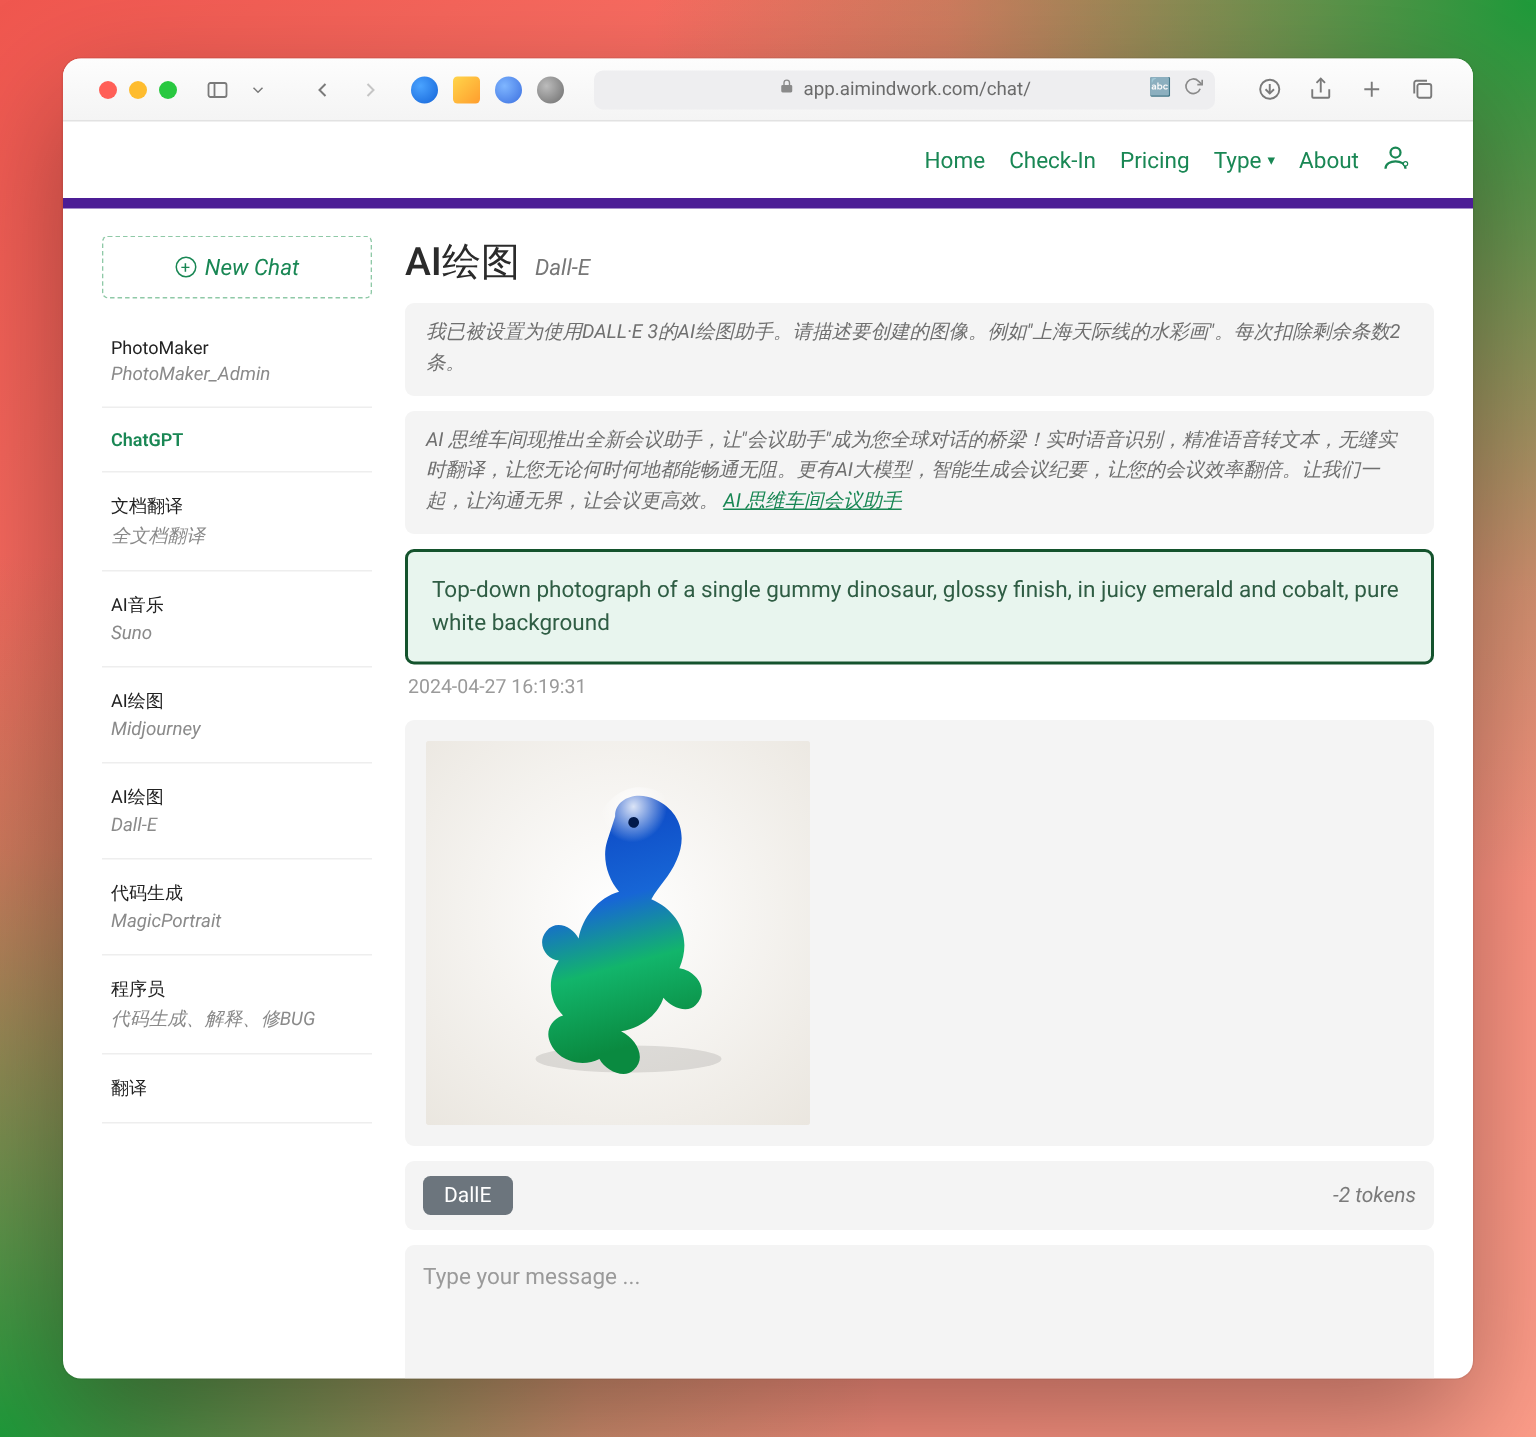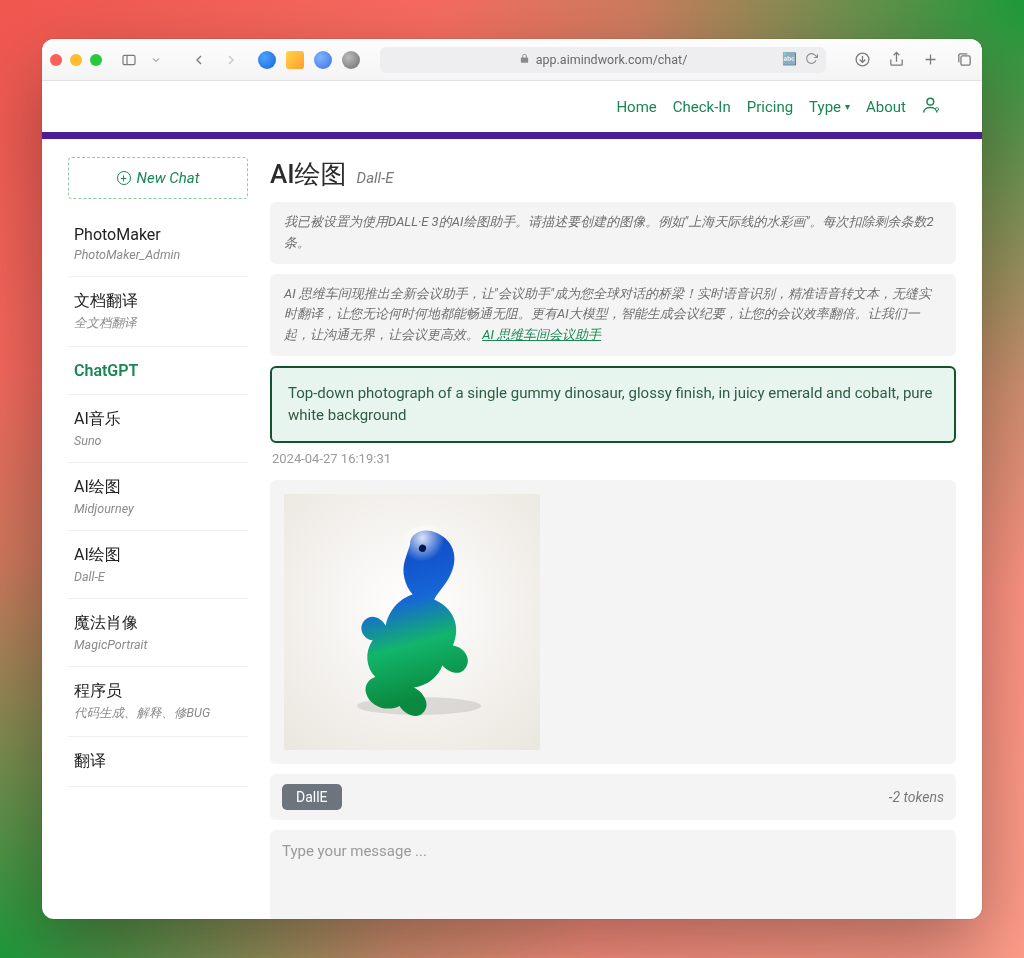--- a/index.html
+++ b/index.html
@@ -23,21 +23,21 @@
     display:flex; flex-direction:column;
     overflow:hidden;
   }
 
   
   .titlebar {
     height: 42px; flex: 0 0 42px;
     background: linear-gradient(#fdfdfd, #f4f4f4);
     border-bottom: 1px solid #e2e2e2;
     display:flex; align-items:center;
-    padding: 0 8px;
+    padding: 0 24px;
     gap: 10px;
   }
   .traffic { display:flex; gap:8px; margin-right:6px;}
   .traffic span { width:12px; height:12px; border-radius:50%; display:block; }
   .tl-red { background:#ff5f57; } .tl-yellow { background:#febc2e; } .tl-green { background:#28c840; }
   .tb-btn { width:22px; height:22px; display:flex; align-items:center; justify-content:center; color:#7a7a7a; border-radius:4px; cursor:default;}
   .tb-btn svg { width:16px; height:16px; }
   .tb-sep { width:6px; }
   .ext-icons { display:flex; gap:10px; margin-left:6px; }
   .ext-icons span { width:18px; height:18px; border-radius:50%; display:block; }
@@ -68,21 +68,21 @@
   .sidebar { width:180px; flex:0 0 180px; display:flex; flex-direction:column; }
   .newchat {
     border:1px dashed #8fc9a7; color:#198754;
     height:42px; border-radius:4px;
     display:flex; align-items:center; justify-content:center;
     font-style:italic; font-size:15px; gap:6px; cursor:pointer;
     margin-bottom:12px;
   }
   .newchat .plus { width:14px; height:14px; border:1px solid #198754; border-radius:50%; display:flex; align-items:center; justify-content:center; font-size:11px; font-style:normal; line-height:1;}
   .side-item { padding:14px 6px; border-bottom:1px solid #eee; cursor:pointer;}
-  .side-item .t { font-size:16px; color:#222; }
+  .side-item .t { font-size:12px; color:#222; }
   .side-item .s { font-size:12.5px; color:#8a8a8a; font-style:italic; margin-top:3px;}
   .side-item.active .t { color:#198754; font-weight:600; }
 
   
   .main { flex:1; display:flex; flex-direction:column; min-width:0; }
   .heading { display:flex; align-items:baseline; gap:10px; margin-bottom:10px;}
   .heading h1 { font-size:26px; color:#2b2b2b; font-weight:500;}
   .heading .sub { font-size:15px; color:#777; font-style:italic;}
   .banner {
     background:#f4f4f4; border-radius:6px;
@@ -232,41 +232,41 @@
 
       <div class="sidebar">
         <div class="newchat">
           <span class="plus">+</span>
           <span>New Chat</span>
         </div>
         <div class="side-item">
           <div class="t">PhotoMaker</div>
           <div class="s">PhotoMaker_Admin</div>
         </div>
+        <div class="side-item active">
+          <div class="t">ChatGPT</div>
+        </div>
         <div class="side-item">
           <div class="t">文档翻译</div>
           <div class="s">全文档翻译</div>
         </div>
-        <div class="side-item active">
-          <div class="t">ChatGPT</div>
-        </div>
         <div class="side-item">
           <div class="t">AI音乐</div>
           <div class="s">Suno</div>
         </div>
         <div class="side-item">
           <div class="t">AI绘图</div>
           <div class="s">Midjourney</div>
         </div>
         <div class="side-item">
           <div class="t">AI绘图</div>
           <div class="s">Dall-E</div>
         </div>
         <div class="side-item">
-          <div class="t">魔法肖像</div>
+          <div class="t">代码生成</div>
           <div class="s">MagicPortrait</div>
         </div>
         <div class="side-item">
           <div class="t">程序员</div>
           <div class="s">代码生成、解释、修BUG</div>
         </div>
         <div class="side-item">
           <div class="t">翻译</div>
         </div>
       </div>

